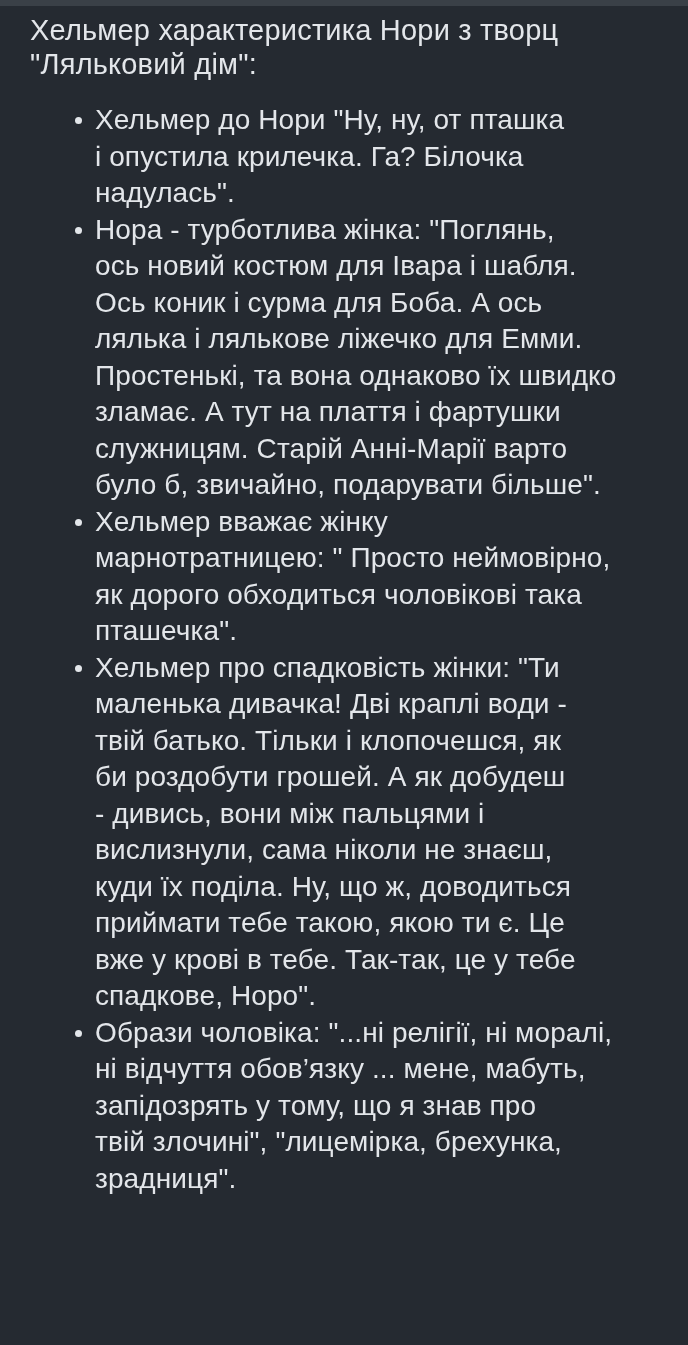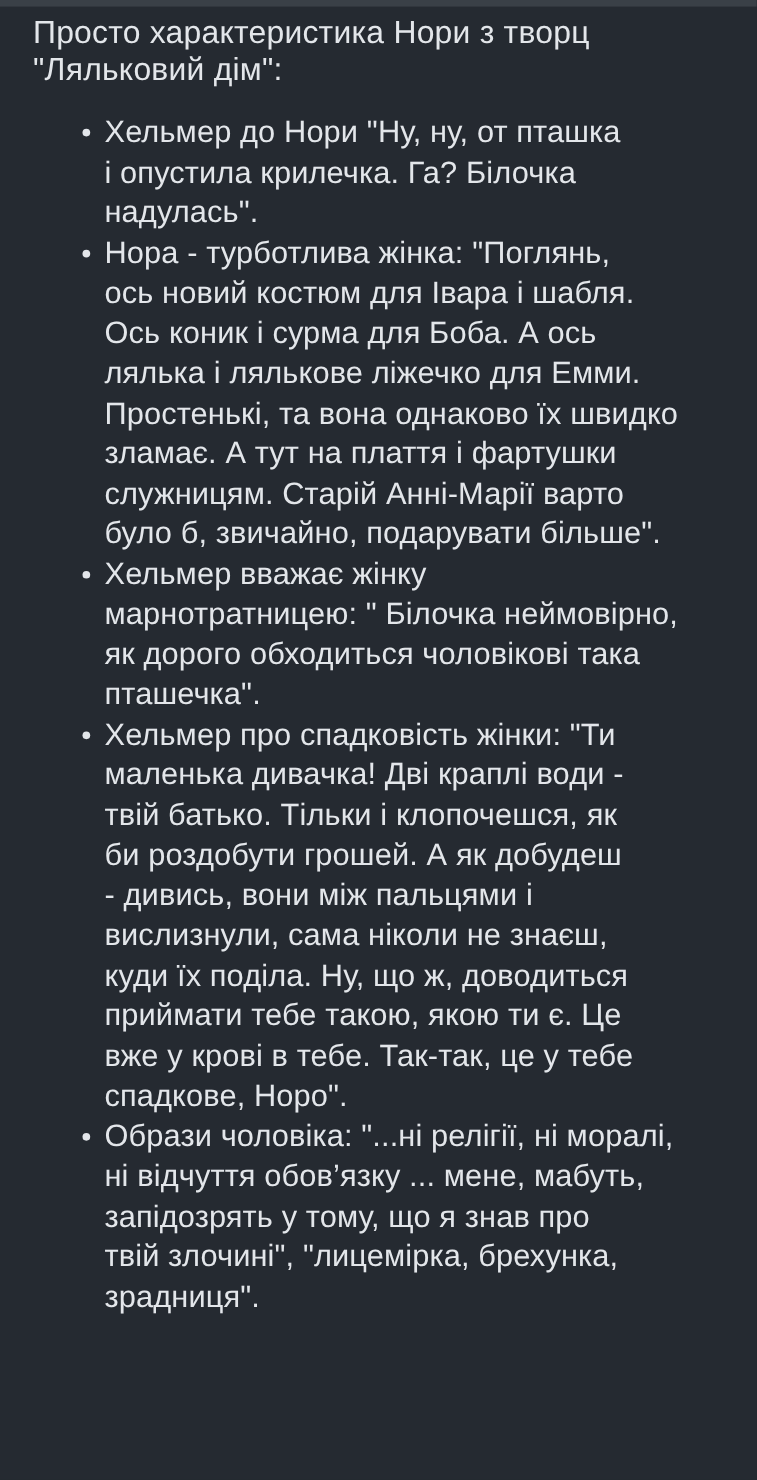--- a/index.html
+++ b/index.html
@@ -61,21 +61,21 @@
     display: block;
     white-space: pre-line;
   }
 </style>
 </head>
 <body>
 
 <div class="top-strip"></div>
 
 <main class="doc">
-  <h1 class="heading">Просто характеристика Нори з творц
+  <h1 class="heading">Хельмер характеристика Нори з творц
 "Ляльковий дім":</h1>
   <ul class="quote-list">
       <li>
         <span class="dot"></span>
         <span class="li-text">Хельмер до Нори "Ну, ну, от пташка
 і опустила крилечка. Га? Білочка
 надулась".</span>
       </li>
       <li>
         <span class="dot"></span>
@@ -84,21 +84,21 @@
 Ось коник і сурма для Боба. А ось
 лялька і лялькове ліжечко для Емми.
 Простенькі, та вона однаково їх швидко
 зламає. А тут на плаття і фартушки
 служницям. Старій Анні-Марії варто
 було б, звичайно, подарувати більше".</span>
       </li>
       <li>
         <span class="dot"></span>
         <span class="li-text">Хельмер вважає жінку
-марнотратницею: " Білочка неймовірно,
+марнотратницею: " Просто неймовірно,
 як дорого обходиться чоловікові така
 пташечка".</span>
       </li>
       <li>
         <span class="dot"></span>
         <span class="li-text">Хельмер про спадковість жінки: "Ти
 маленька дивачка! Дві краплі води -
 твій батько. Тільки і клопочешся, як
 би роздобути грошей. А як добудеш
 - дивись, вони між пальцями і

